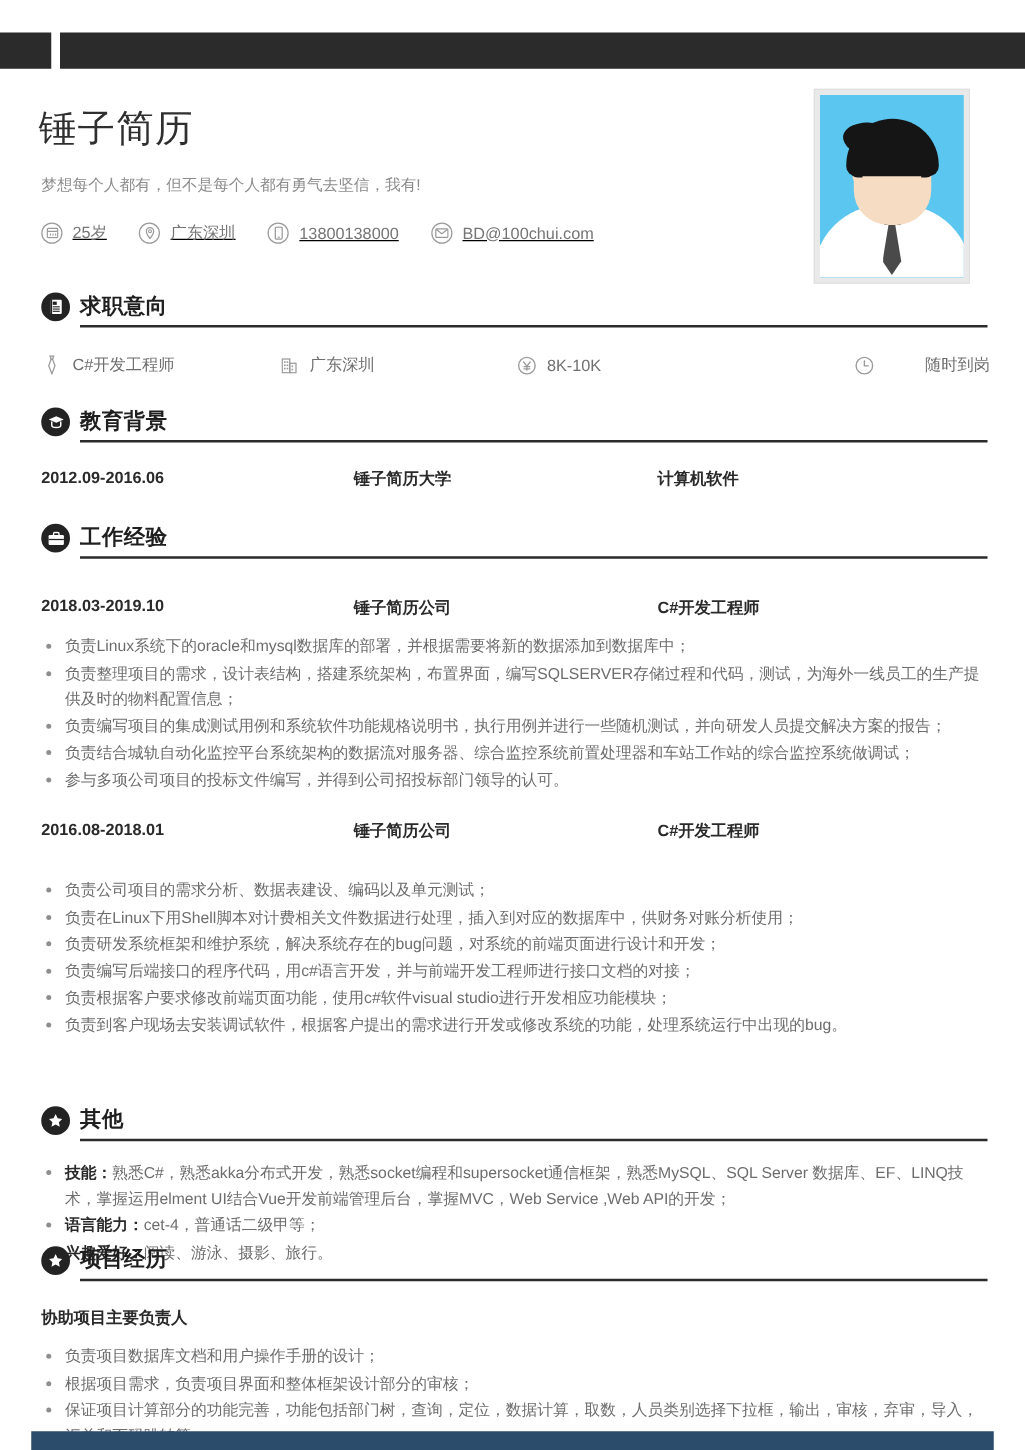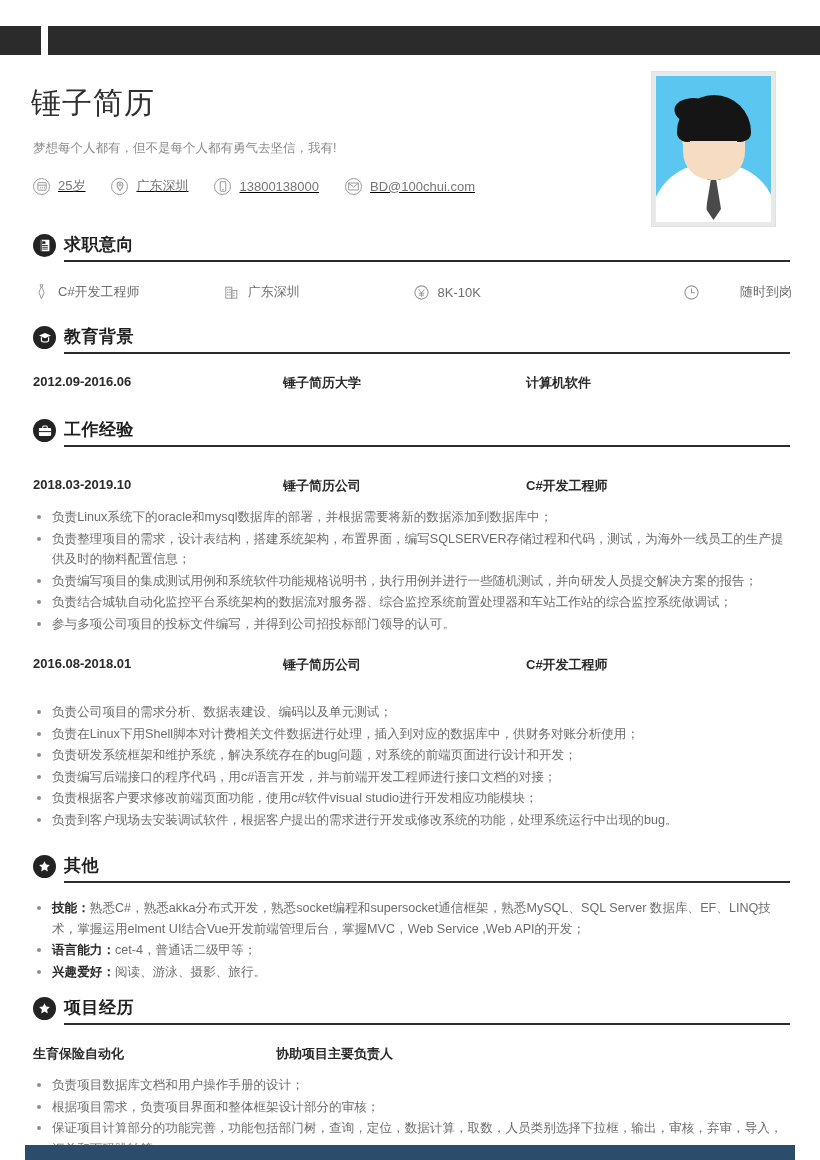--- a/index.html
+++ b/index.html
@@ -491,21 +491,21 @@
     <div class="bullets" style="margin-top:28px;">
       <div class="bullet">负责公司项目的需求分析、数据表建设、编码以及单元测试；</div>
       <div class="bullet">负责在Linux下用Shell脚本对计费相关文件数据进行处理，插入到对应的数据库中，供财务对账分析使用；</div>
       <div class="bullet">负责研发系统框架和维护系统，解决系统存在的bug问题，对系统的前端页面进行设计和开发；</div>
       <div class="bullet">负责编写后端接口的程序代码，用c#语言开发，并与前端开发工程师进行接口文档的对接；</div>
       <div class="bullet">负责根据客户要求修改前端页面功能，使用c#软件visual studio进行开发相应功能模块；</div>
       <div class="bullet">负责到客户现场去安装调试软件，根据客户提出的需求进行开发或修改系统的功能，处理系统运行中出现的bug。</div>
     </div>
   </div>
 
-  <div class="section" style="top:854px;">
+  <div class="section" style="top:884px;">
     <div class="sec-head">
       <span class="sec-badge">
         <svg width="13" height="13" viewBox="0 0 13 13">
             <path d="M6.5 1.2 L8.1 4.6 L11.8 5.1 L9.1 7.7 L9.8 11.4 L6.5 9.6 L3.2 11.4 L3.9 7.7 L1.2 5.1 L4.9 4.6z" fill="#fff"></path>
           </svg>
       </span>
       <span class="sec-title">其他</span>
       <span class="sec-rule"></span>
     </div>
     <div class="bullets" style="margin-top:14px;">
@@ -525,21 +525,20 @@
     <div class="sec-head">
       <span class="sec-badge">
         <svg width="13" height="13" viewBox="0 0 13 13">
             <path d="M6.5 1.2 L8.1 4.6 L11.8 5.1 L9.1 7.7 L9.8 11.4 L6.5 9.6 L3.2 11.4 L3.9 7.7 L1.2 5.1 L4.9 4.6z" fill="#fff"></path>
           </svg>
       </span>
       <span class="sec-title">项目经历</span>
       <span class="sec-rule"></span>
     </div>
     <div class="meta-row" style="margin-top:19px;">
-      <div class="meta-c2">生育保险自动化</div>
       <div class="meta-c3">协助项目主要负责人</div>
     </div>
     <div class="bullets" style="margin-top:12px;">
       <div class="bullet">负责项目数据库文档和用户操作手册的设计；</div>
       <div class="bullet">根据项目需求，负责项目界面和整体框架设计部分的审核；</div>
       <div class="bullet">保证项目计算部分的功能完善，功能包括部门树，查询，定位，数据计算，取数，人员类别选择下拉框，输出，审核，弃审，导入，汇总和页码跳转等。</div>
     </div>
   </div>
 
   <div class="footer-bar"></div>

